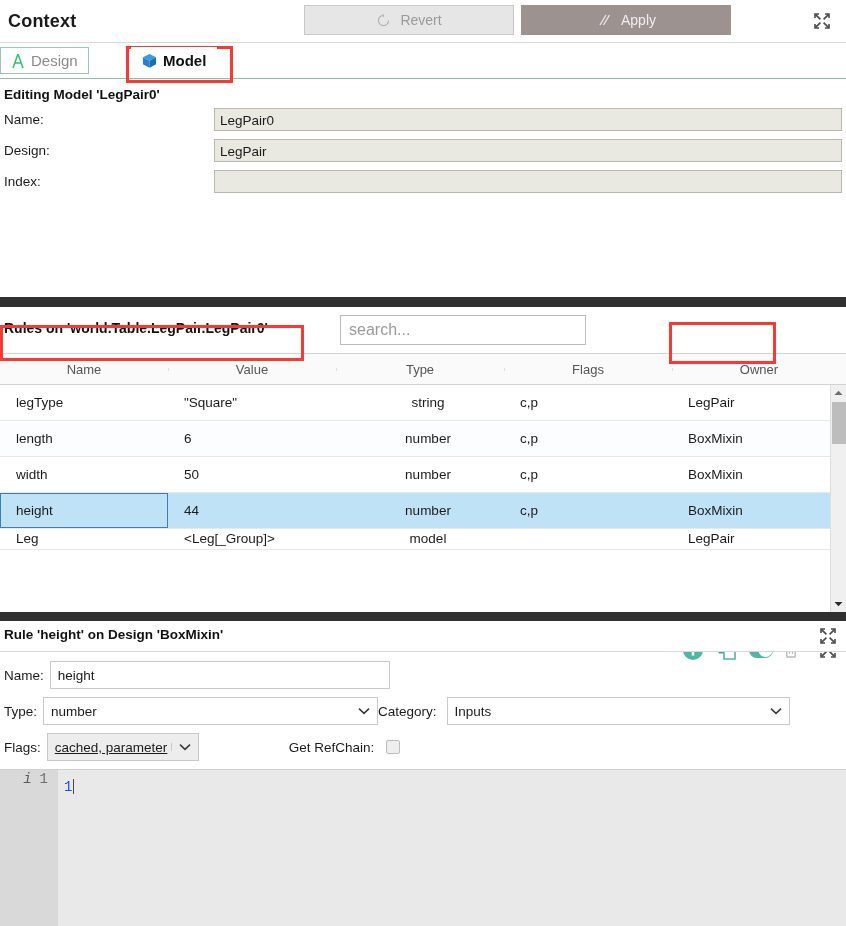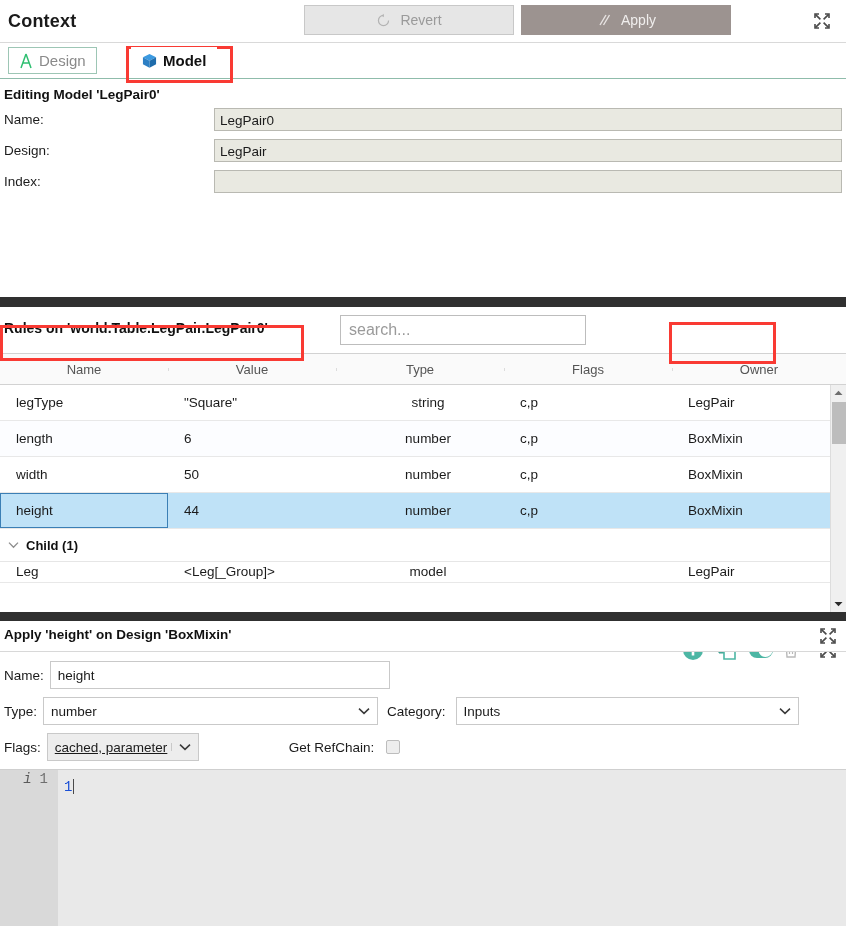--- a/index.html
+++ b/index.html
@@ -57,21 +57,21 @@
   }
   .tab{
     position:absolute;top:4px;height:27px;
     display:flex;align-items:center;
     box-sizing:border-box;
     padding:0 10px;
     font-size:15px;
     background:#ffffff;
     z-index:2;
   }
-  .tab-design{left:8px;border:1px solid #9dc6b5;color:#8a8a8a;}
+  .tab-design{left:0;border:1px solid #9dc6b5;color:#8a8a8a;}
   .tab-model{left:131px;border:1px solid #ffffff;color:#111111;font-weight:bold;}
   .tab .ticon{margin-right:6px;display:inline-flex;align-items:center;}
   .hl-box{position:absolute;border:3px solid #f93a33;box-sizing:border-box;z-index:1;}
   #hl-model{left:126px;top:46px;width:107px;height:37px;}
 
   
   .editing{flex:0 0 auto;position:relative;background:#fff;}
   .editing-title{font-weight:bold;font-size:13.5px;margin:8px 0 6px 4px;color:#111;}
   .frow{display:flex;align-items:center;height:22px;margin-bottom:9px;}
   .flabel{width:214px;padding-left:4px;box-sizing:border-box;font-size:13.5px;color:#1b1b1b;}
@@ -359,28 +359,20 @@
       </div>
 
       <div class="row sel">
         <div class="cell c-name">height</div>
         <div class="cell c-value">44</div>
         <div class="cell c-type">number</div>
         <div class="cell c-flags">c,p</div>
         <div class="cell c-owner">BoxMixin</div>
       </div>
 
-      <div class="group-row">
-        <div class="chev">
-          <svg width="11" height="8" viewBox="0 0 11 8">
-              <path d="M1 1.6 L5.5 6.2 L10 1.6" fill="none" stroke="#8d8d8d" stroke-width="1.3"></path>
-            </svg>
-        </div>
-        <div>Child (1)</div>
-      </div>
 
       <div class="row clip">
         <div class="cell c-name">Leg</div>
         <div class="cell c-value">&lt;Leg[_Group]&gt;</div>
         <div class="cell c-type">model</div>
         <div class="cell c-flags"></div>
         <div class="cell c-owner">LegPair</div>
       </div>
     </div>
 
@@ -395,21 +387,21 @@
         <svg width="9" height="6" viewBox="0 0 9 6">
             <path d="M0.5 1 L4.5 5.2 L8.5 1 Z" fill="#2b2b2b"></path>
           </svg>
       </div>
     </div>
   </div>
 
   <div class="darkbar2"></div>
 
   <div class="rule-head">
-    <div class="rule-head-title">Apply 'height' on Design 'BoxMixin'</div>
+    <div class="rule-head-title">Rule 'height' on Design 'BoxMixin'</div>
     <div class="rule-head-exp">
       <svg class="expand-ico" viewBox="0 0 20 20">
         <path d="M3 7 V3 H7" fill="none" stroke="#4a4a4a" stroke-width="1.6"></path>
         <path d="M13 3 H17 V7" fill="none" stroke="#4a4a4a" stroke-width="1.6"></path>
         <path d="M17 13 V17 H13" fill="none" stroke="#4a4a4a" stroke-width="1.6"></path>
         <path d="M7 17 H3 V13" fill="none" stroke="#4a4a4a" stroke-width="1.6"></path>
         <path d="M3.6 3.6 L8.4 8.4 M16.4 3.6 L11.6 8.4 M16.4 16.4 L11.6 11.6 M3.6 16.4 L8.4 11.6" stroke="#4a4a4a" stroke-width="1.6" fill="none"></path>
       </svg>
     </div>
   </div>
@@ -424,21 +416,21 @@
     <div class="rrow">
       <div class="rlabel">Type:</div>
       <div class="rselect" style="width:335px;">
         <div class="sv">number</div>
         <div class="sarrow">
           <svg width="12" height="8" viewBox="0 0 12 8">
               <path d="M1 1.6 L6 6.4 L11 1.6" fill="none" stroke="#3a3a3a" stroke-width="1.5"></path>
             </svg>
         </div>
       </div>
-      <div class="rlabel" style="margin-left:9px;">Category:</div>
+      <div class="rlabel" style="">Category:</div>
       <div class="rselect" style="width:343px;margin-left:4px;">
         <div class="sv">Inputs</div>
         <div class="sarrow">
           <svg width="12" height="8" viewBox="0 0 12 8">
               <path d="M1 1.6 L6 6.4 L11 1.6" fill="none" stroke="#3a3a3a" stroke-width="1.5"></path>
             </svg>
         </div>
       </div>
     </div>
 

